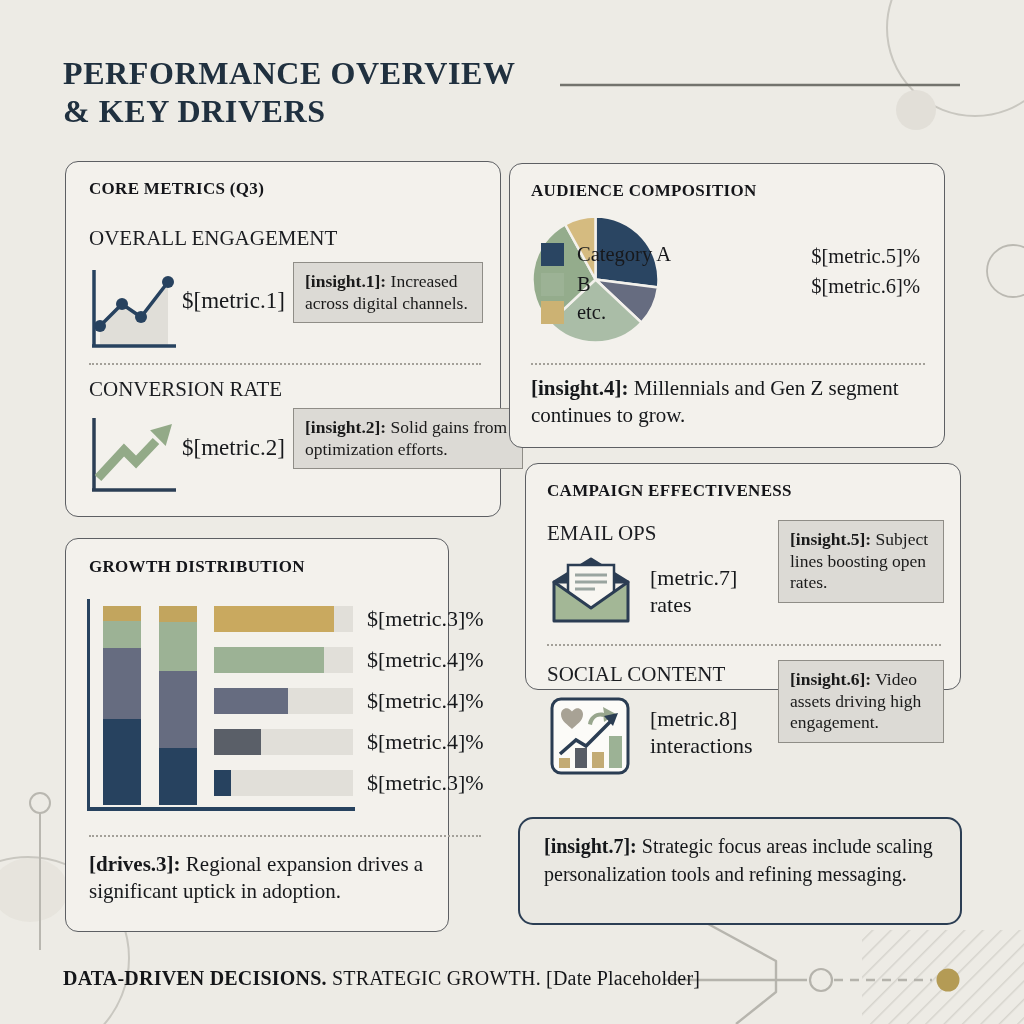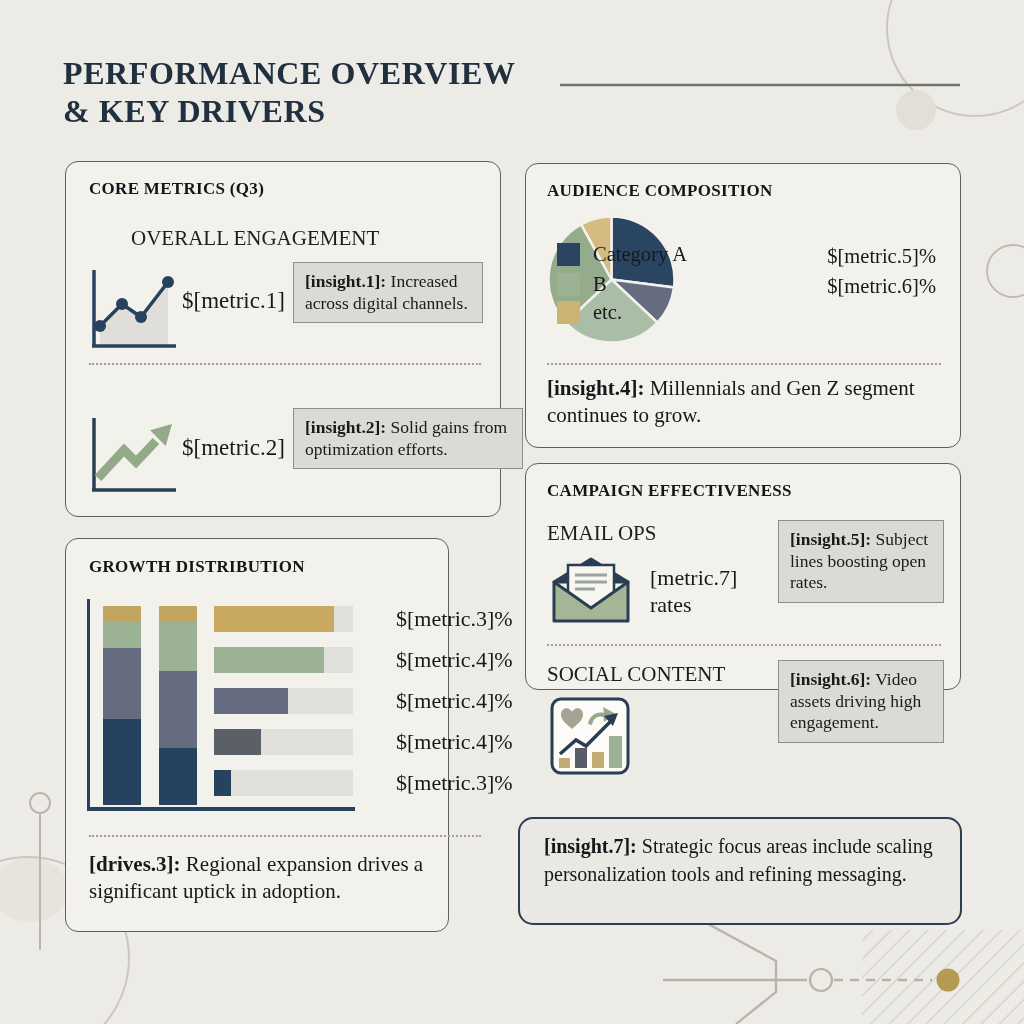--- a/index.html
+++ b/index.html
@@ -5,37 +5,37 @@
   html,body{margin:0;padding:0;background:#dddbd5;}
   .page{position:relative;width:1024px;height:1024px;background:#edebe5;overflow:hidden;
         font-family:Liberation Serif, serif;color:#16181b;}
   .deco{position:absolute;left:0;top:0;z-index:0;}
 
   .title{position:absolute;left:63px;top:54px;font-size:32px;font-weight:bold;color:#20303f;
          letter-spacing:.6px;line-height:38px;z-index:1;}
 
   .panel{position:absolute;background:#f3f1ec;border:1.8px solid #5d5f63;border-radius:13px;z-index:1;box-sizing:border-box;}
   #panel-core{left:65px;top:161px;width:436px;height:356px;}
-  #panel-audience{left:525px;top:163px;width:436px;height:285px;}
+  #panel-audience{left:509px;top:163px;width:436px;height:285px;}
   #panel-growth{left:65px;top:538px;width:384px;height:394px;}
   #panel-campaign{left:525px;top:463px;width:436px;height:227px;}
 
   .panel-title{position:absolute;font-size:17px;font-weight:bold;color:#141519;letter-spacing:.3px;}
   .sub{position:absolute;font-size:21px;color:#1b1d21;}
   .metric{position:absolute;font-size:23px;color:#16181b;}
   .value2{position:absolute;font-size:22px;line-height:27px;color:#16181b;}
   .divider{position:absolute;border-top:2px dotted #a3a099;height:0;}
   .ibox{position:absolute;background:#dcdad5;border:1.4px solid #8f8d87;border-radius:0;
         padding:8px 11px;font-size:17.5px;line-height:21.5px;color:#1a1a1a;box-sizing:border-box;}
   .panel-note{position:absolute;font-size:21px;line-height:27px;color:#16181b;}
   .icon{position:absolute;}
 
   
   #core-title{left:23px;top:17px;}
-  #eng-label{left:23px;top:64px;margin-left:42px;}
+  #eng-label{left:23px;top:64px;}
   #eng-icon{left:18px;top:100px;}
   #eng-value{left:116px;top:126px;}
   #eng-ibox{left:227px;top:100px;width:190px;}
   #core-divider{left:23px;top:201px;width:392px;}
   #conv-label{left:23px;top:215px;}
   #conv-icon{left:18px;top:250px;}
   #conv-value{left:116px;top:273px;}
   #conv-ibox{left:227px;top:246px;width:230px;}
 
   
@@ -51,21 +51,21 @@
   #aud-divider{left:21px;top:199px;width:394px;}
   #aud-note{left:21px;top:211px;width:402px;}
 
   
   #growth-title{left:23px;top:18px;}
   #gaxis-y{position:absolute;left:21px;top:60px;width:3px;height:212px;background:#27425f;}
   #gaxis-x{position:absolute;left:21px;top:268px;width:268px;height:4px;background:#27425f;}
   #stacked-bars{position:absolute;left:37px;top:67px;height:199px;display:flex;gap:18px;align-items:flex-end;}
   .stack-col{width:38px;display:flex;flex-direction:column;}
   #hbars{position:absolute;left:148px;top:67px;display:flex;flex-direction:column;gap:15px;}
-  .hbar-row{display:flex;align-items:center;height:26px;gap:29px;}
+  .hbar-row{display:flex;align-items:center;height:26px;}
   .hbar-track{width:139px;height:26px;}
   .hbar-fill{height:100%;}
   .hbar-label{margin-left:14px;font-size:22px;color:#16181b;white-space:nowrap;}
   #growth-divider{left:23px;top:296px;width:392px;}
   #growth-note{left:23px;top:312px;width:398px;}
 
   
   #camp-title{left:21px;top:17px;}
   #email-label{left:21px;top:57px;}
   #email-icon{left:23px;top:88px;}
@@ -127,20 +127,21 @@
         <circle cx="84" cy="20" r="6" fill="#27425f"></circle>
       <line x1="10" y1="8" x2="10" y2="84" stroke="#27425f" stroke-width="3.5"></line>
       <line x1="8" y1="84" x2="92" y2="84" stroke="#27425f" stroke-width="3.5"></line>
     </svg>
     <div class="metric" id="eng-value">$[metric.1]</div>
     <div class="ibox" id="eng-ibox">
       <b>[insight.1]:</b>
       <span>Increased across digital channels.</span>
     </div>
     <div class="divider" id="core-divider"></div>
+    <div class="sub" id="conv-label">CONVERSION RATE</div>
     <svg class="icon" id="conv-icon" width="98" height="88" viewBox="0 0 98 88">
       <line x1="10" y1="6" x2="10" y2="78" stroke="#2b3e55" stroke-width="3.5"></line>
       <line x1="8" y1="78" x2="92" y2="78" stroke="#2b3e55" stroke-width="3.5"></line>
       <polyline points="14,66 40,38 52,50 72,29" fill="none" stroke="#93aa88" stroke-width="9"></polyline>
       <polygon points="88,12 81.7,33.9 66.1,18.3" fill="#93aa88"></polygon>
     </svg>
     <div class="metric" id="conv-value">$[metric.2]</div>
     <div class="ibox" id="conv-ibox">
       <b>[insight.2]:</b>
       <span>Solid gains from optimization efforts.</span>
@@ -259,25 +260,33 @@
       <rect x="2" y="2" width="76" height="74" rx="9" fill="#fcfbf8" stroke="#2b3d53" stroke-width="3"></rect>
       <path d="M22,32 C18,28 11,24 11,17.5 C11,13 14.5,10.5 18,11.5 C20,12 22,14.5 22,14.5 C22,14.5 24,12 26,11.5 C29.5,10.5 33,13 33,17.5 C33,24 26,28 22,32 Z" fill="#a8a295"></path>
       <path d="M38,27 C39,19 47,14 54,16 L53,10 L66,17 L54,25 L53.5,20 C48,18 43,21 42,28 Z" fill="#98a68d"></path>
       <polyline points="10,57 26,43 36,49 61,24" fill="none" stroke="#2b3d53" stroke-width="3.5"></polyline>
       <polygon points="68,16 54,19 63,29" fill="#2b3d53"></polygon>
       <rect x="9" y="61" width="11" height="10" fill="#c3ab74"></rect>
       <rect x="25" y="51" width="12" height="20" fill="#585d66"></rect>
       <rect x="42" y="55" width="12" height="16" fill="#c3ab74"></rect>
       <rect x="59" y="39" width="13" height="32" fill="#9cb295"></rect>
     </svg>
+    <div class="value2" id="social-value">
+      <span>[metric.8]</span><br>
+      <span>interactions</span>
+    </div>
     <div class="ibox" id="social-ibox">
       <b>[insight.6]:</b>
       <span>Video assets driving high engagement.</span>
     </div>
   </div>
 
   <div id="panel-summary">
     <b>[insight.7]:</b>
     <span>Strategic focus areas include scaling personalization tools and refining messaging.</span>
   </div>
 
+  <div id="footer">
+    <b>DATA-DRIVEN DECISIONS.</b>
+    <span>STRATEGIC GROWTH. [Date Placeholder]</span>
+  </div>
 
 </div>
 
 </body></html>

